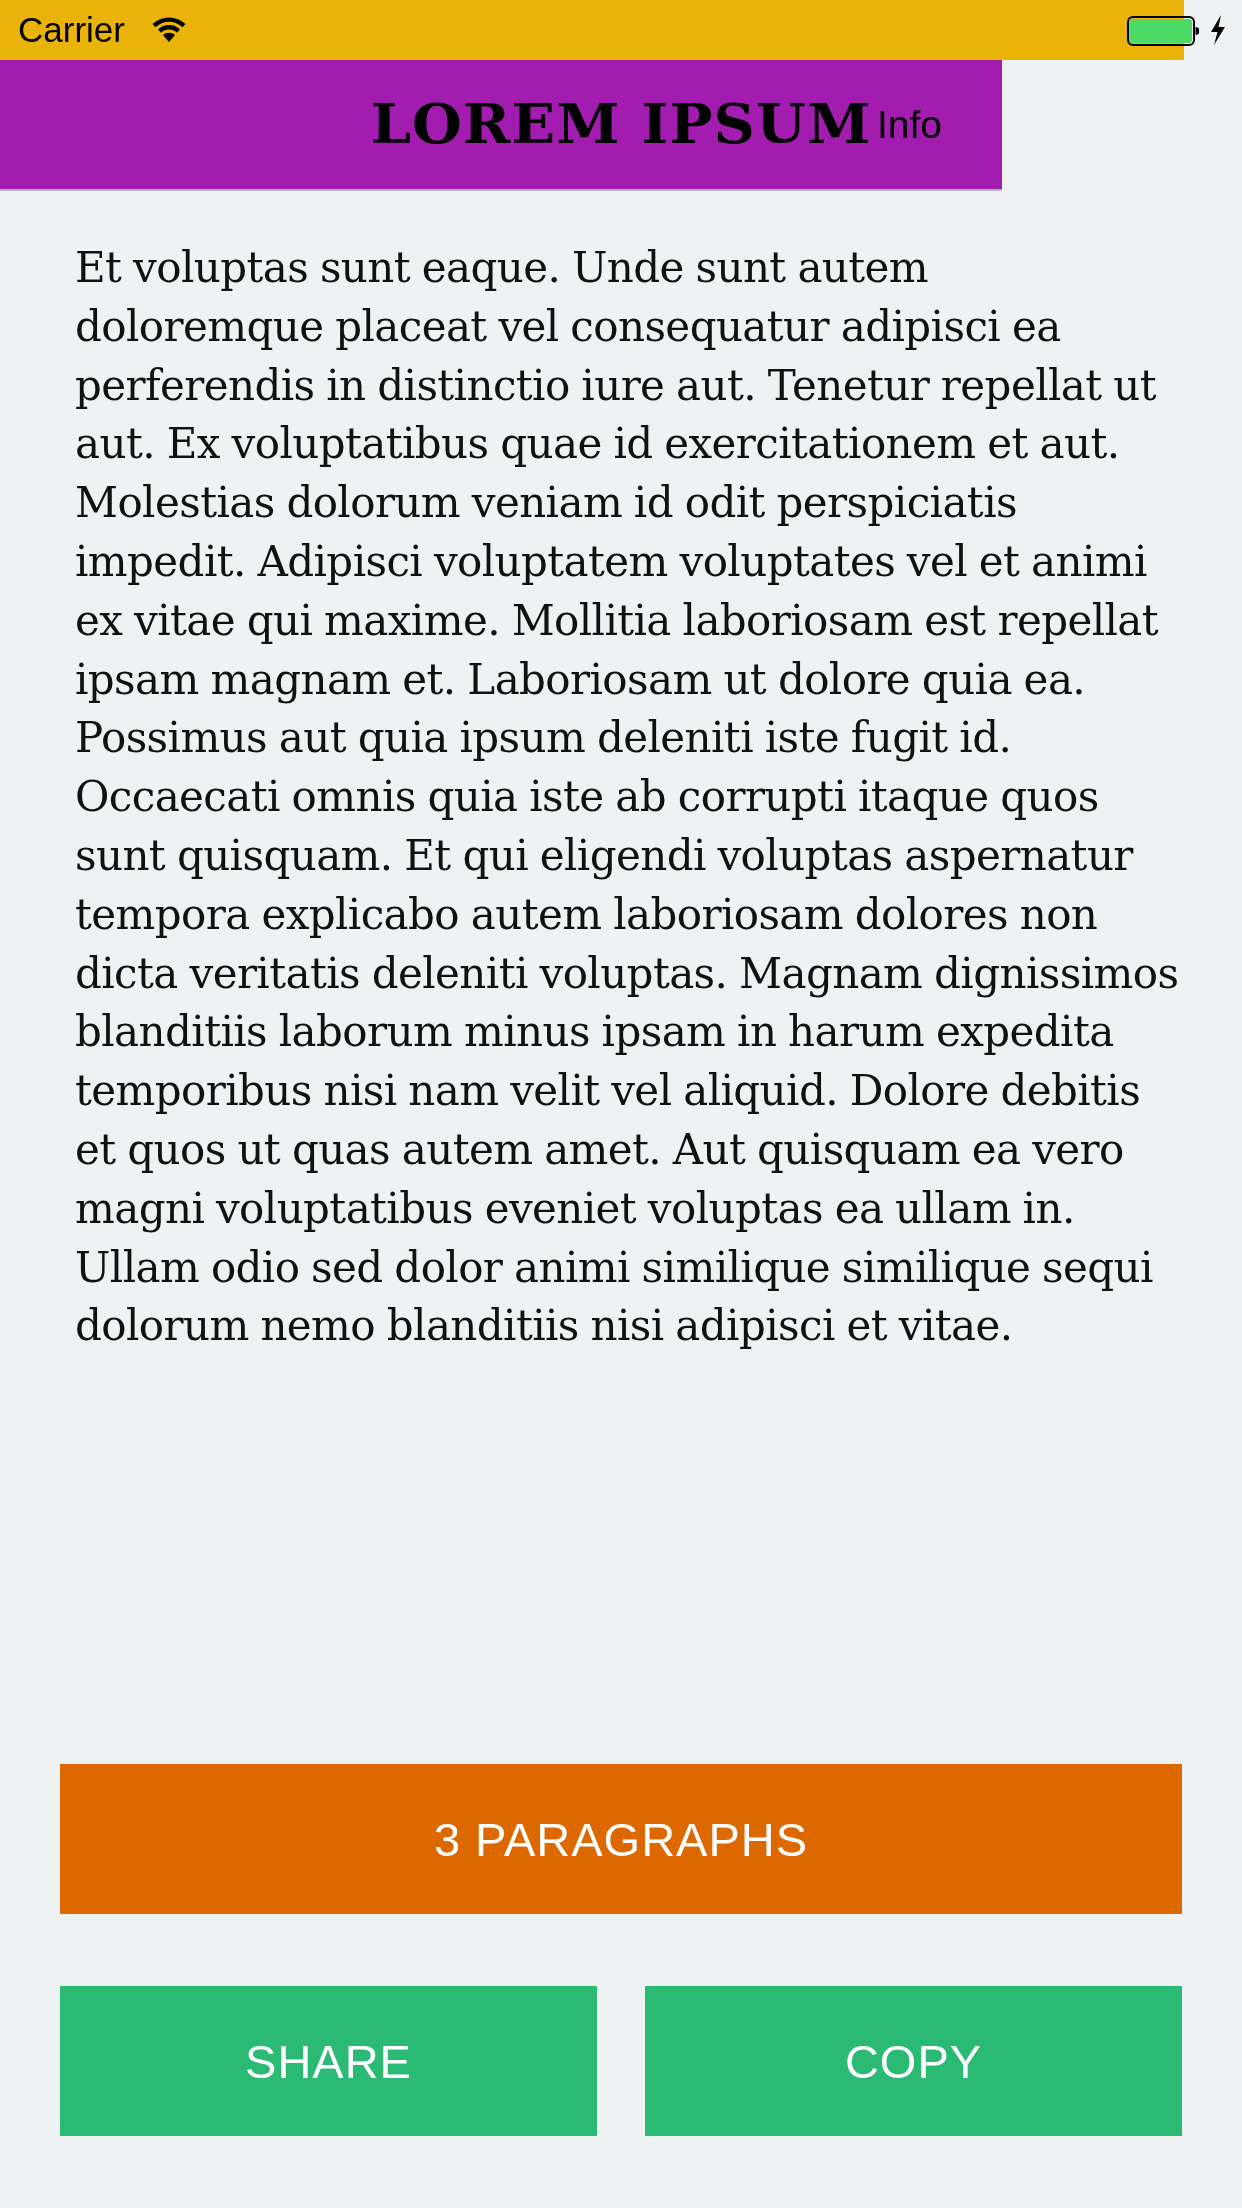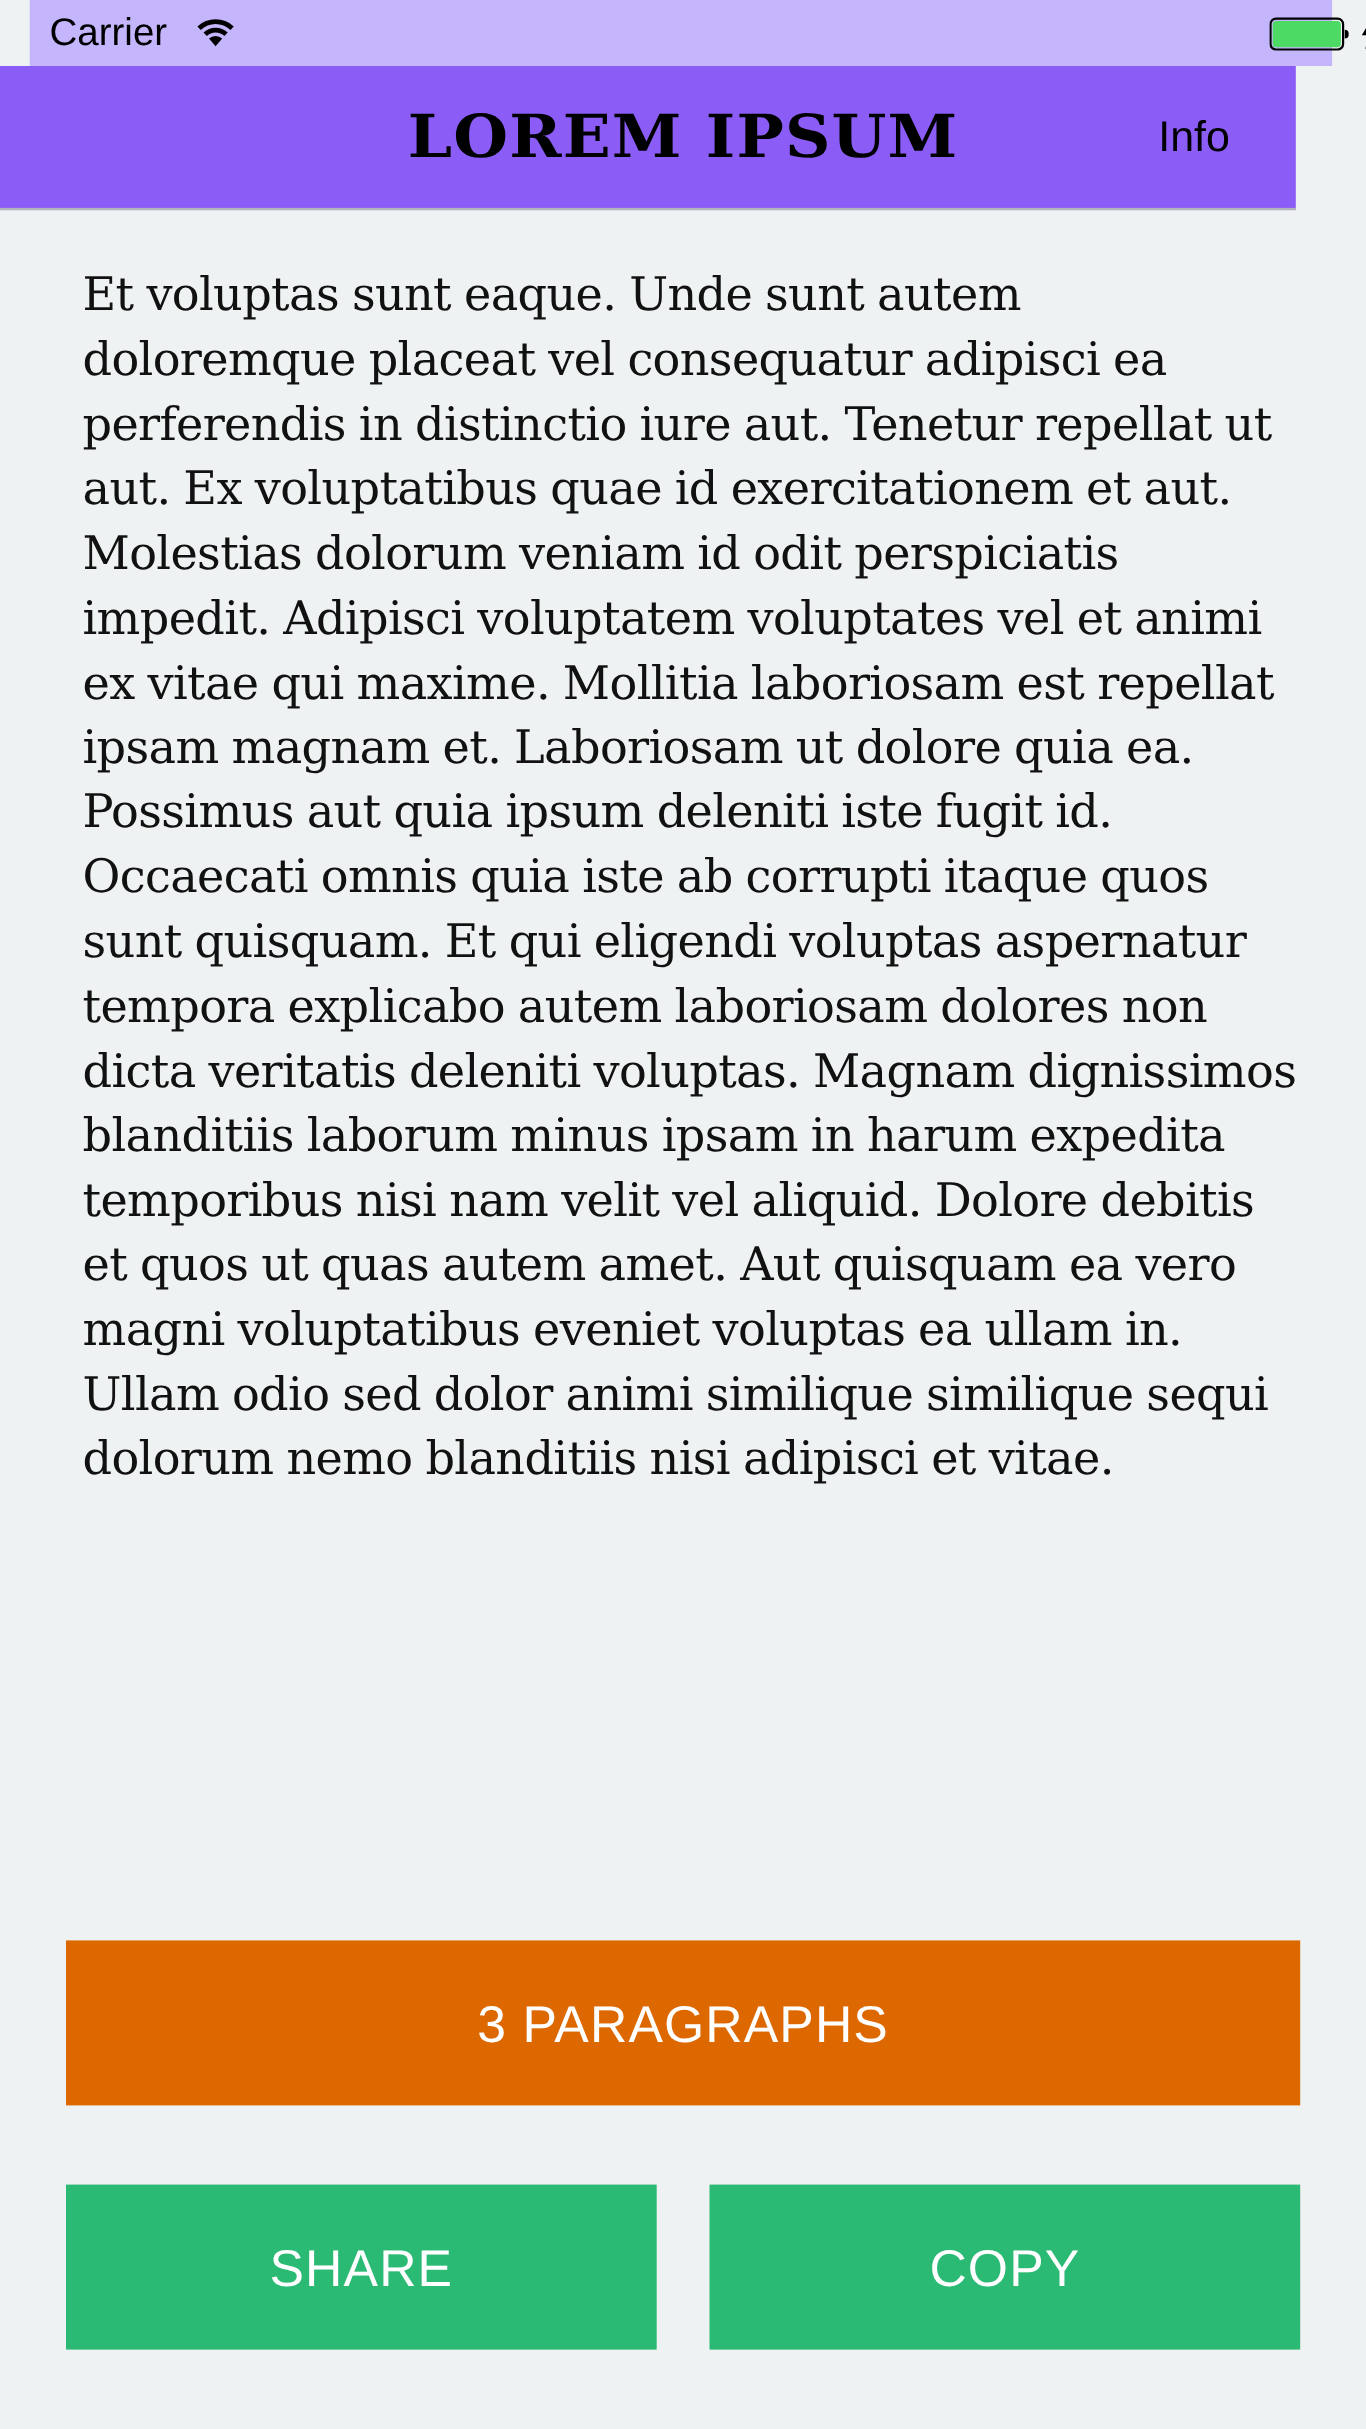--- a/index.html
+++ b/index.html
@@ -7,41 +7,40 @@
       width: 1242px;
       height: 2208px;
       overflow: hidden;
       background: #EFF2F3;
     }
     body { position: relative; font-family: "Liberation Sans", sans-serif; color: #000; }
 
     
     .status-bar {
       position: absolute; left: 0; top: 0; width: 1184px; height: 60px;
-      background: #c4b5fd;
-      margin-left: 27px;
+      background: #eab308;
     }
     .carrier {
       position: absolute; left: 18px; top: 10px;
       font-family: "Liberation Sans", sans-serif;
       font-size: 35px; line-height: 40px; color: #000;
     }
     .wifi-icon { position: absolute; left: 151px; top: 14px; width: 36px; height: 30px; }
     .clock {
       position: absolute; left: 0; top: 9px; width: 1242px; text-align: center;
       font-family: "Liberation Sans", sans-serif; font-weight: bold;
       font-size: 35px; line-height: 40px; color: #000;
     }
     .battery-icon { position: absolute; left: 1127px; top: 15px; width: 72px; height: 32px; }
     .bolt-icon { position: absolute; left: 1208px; top: 14px; width: 20px; height: 32px; }
 
     
     .nav-bar {
-      position: absolute; left: 0; top: 60px; width: 1178px; height: 131px;
-      background: #8b5cf6;
+      position: absolute; left: 0; top: 60px; width: 1002px; height: 131px;
+      background: #a21caf;
       border-bottom: 2px solid #B2B5B8;
     }
     .nav-title {
       position: absolute; left: 0; top: 32px; width: 1242px; text-align: center;
       font-family: "DejaVu Serif", serif; font-weight: bold;
       font-size: 54px; line-height: 64px; letter-spacing: 1px; color: #000;
       transform: scaleX(1.06);
     }
     .nav-info {
       position: absolute; right: 60px; top: 35px;

